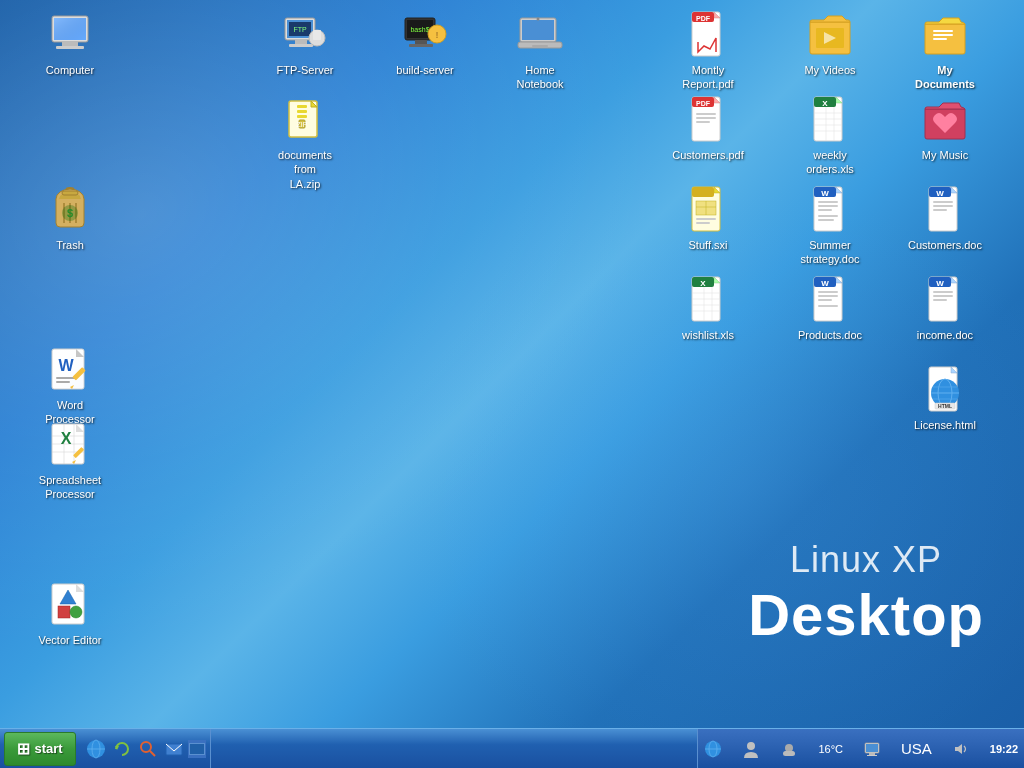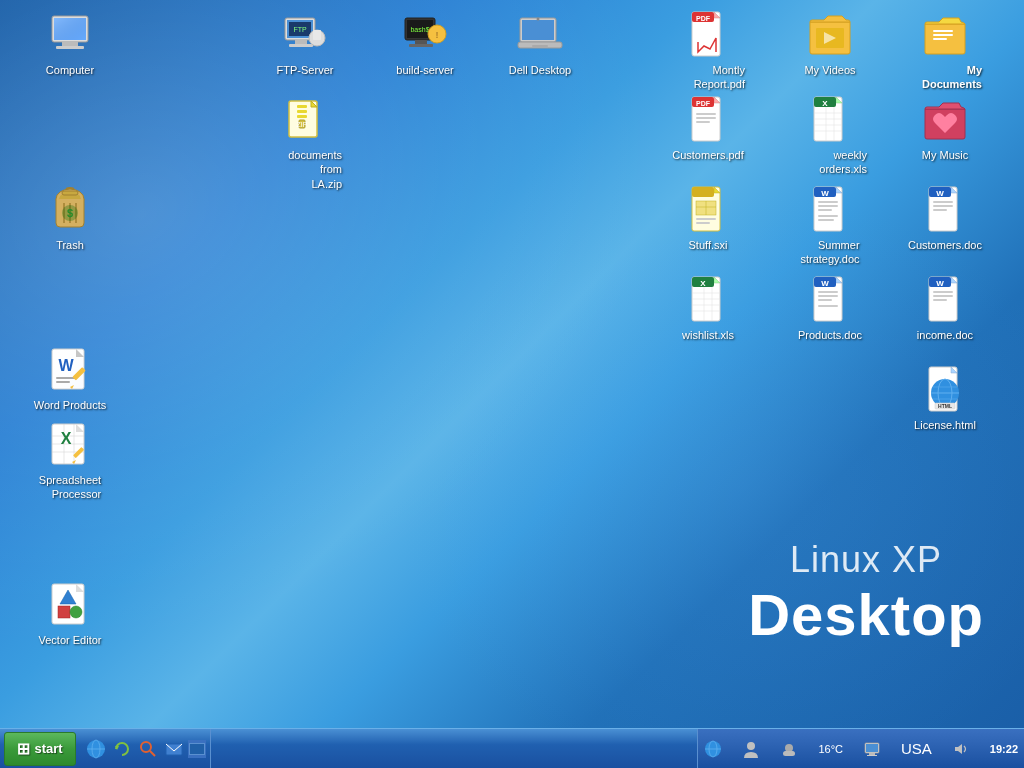--- a/index.html
+++ b/index.html
@@ -82,21 +82,21 @@
       height: 48px;
       margin-bottom: 4px;
       display: flex;
       align-items: center;
       justify-content: center;
     }
 
     .icon-label {
       font-size: 11px;
       color: white;
-      text-align: right;
+      text-align: center;
       text-shadow: 1px 1px 2px rgba(0,0,0,0.8);
       padding: 1px 3px;
       border-radius: 2px;
       max-width: 80px;
       line-height: 1.3;
     }
 
     
     #taskbar {
       width: 1024px;
@@ -241,21 +241,21 @@
         <rect x="28" y="28" width="14" height="5" rx="1" fill="#f5c040" transform="rotate(-45,32,32)"></rect>
         <polygon points="24,42 26,44 28,40" fill="#f5c040"></polygon>
         <defs>
             <linearGradient id="doc-fold" x1="0" y1="0" x2="1" y2="1">
               <stop offset="0%" stop-color="white" stop-opacity="0"></stop>
               <stop offset="100%" stop-color="#e8f0ff" stop-opacity="0.3"></stop>
             </linearGradient>
           </defs>
       </svg>
     </div>
-    <div class="icon-label">Word Products</div>
+    <div class="icon-label">Word Processor</div>
   </div>
 
   <div class="desktop-icon" style="left:30px;top:420px;">
     <div class="icon-img">
       <svg width="48" height="48" viewBox="0 0 48 48">
         <rect x="6" y="4" width="32" height="40" rx="2" fill="white" stroke="#ccc" stroke-width="1"></rect>
         <polygon points="30,4 38,12 30,12" fill="#ddd"></polygon>
         <line x1="6" y1="16" x2="38" y2="16" stroke="#ccc" stroke-width="0.5"></line>
         <line x1="6" y1="24" x2="38" y2="24" stroke="#ccc" stroke-width="0.5"></line>
         <line x1="6" y1="32" x2="38" y2="32" stroke="#ccc" stroke-width="0.5"></line>
@@ -323,21 +323,21 @@
       <svg width="48" height="48" viewBox="0 0 48 48">
         <rect x="4" y="8" width="36" height="24" rx="2" fill="#ccc" stroke="#999" stroke-width="1"></rect>
         <rect x="6" y="10" width="32" height="20" fill="#4a8fd4"></rect>
 
         <circle cx="22" cy="9" r="1.5" fill="#888"></circle>
         <rect x="2" y="32" width="44" height="6" rx="2" fill="#bbb" stroke="#999" stroke-width="1"></rect>
 
         <rect x="16" y="35" width="16" height="2" rx="1" fill="#aaa"></rect>
       </svg>
     </div>
-    <div class="icon-label">Dell Desktop</div>
+    <div class="icon-label">Home Notebook</div>
   </div>
 
   <div class="desktop-icon" style="left:265px;top:95px;">
     <div class="icon-img">
       <svg width="48" height="48" viewBox="0 0 48 48">
         <rect x="8" y="6" width="28" height="36" rx="2" fill="#fffde0" stroke="#d4c040" stroke-width="1.5"></rect>
         <polygon points="30,6 36,12 30,12" fill="#e8d830" stroke="#c0b020" stroke-width="1"></polygon>
 
         <rect x="16" y="10" width="10" height="3" fill="#e8d830" rx="1"></rect>
         <rect x="16" y="15" width="10" height="3" fill="#e8d830" rx="1"></rect>

